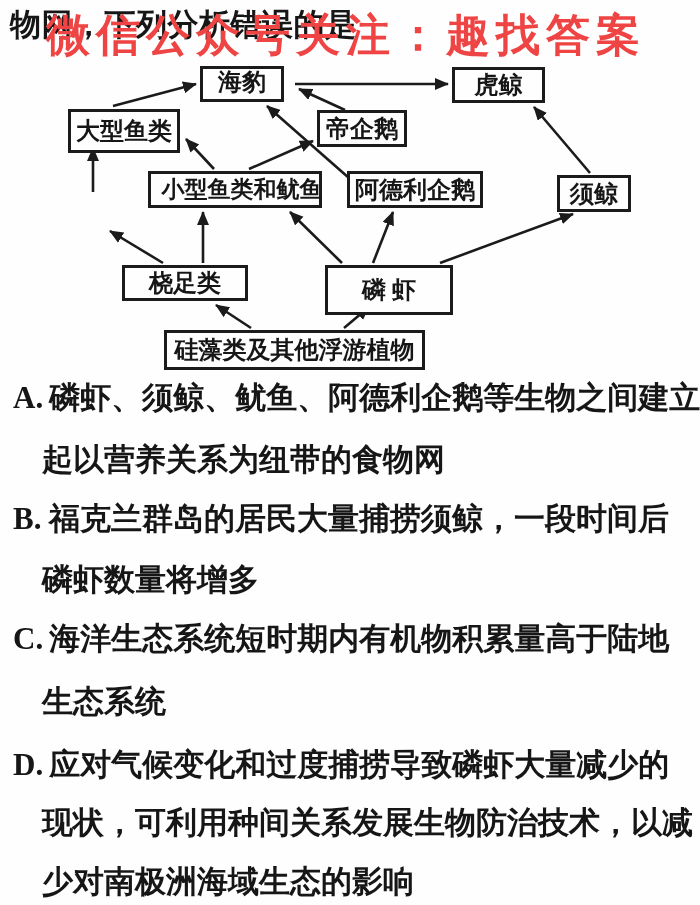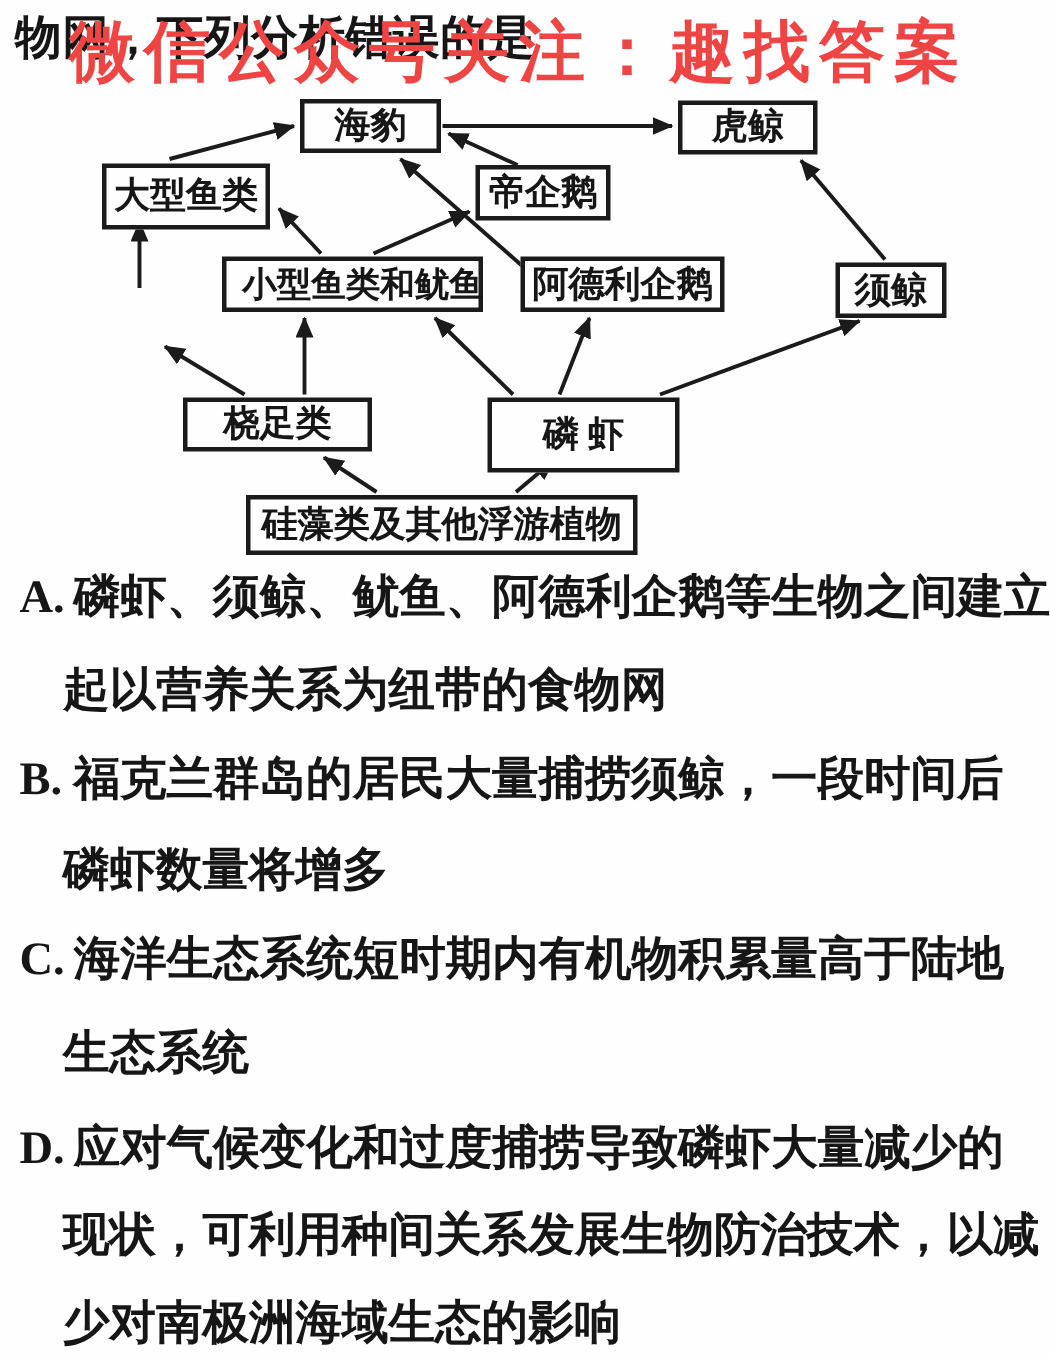--- a/index.html
+++ b/index.html
@@ -58,21 +58,21 @@
       <line x1="440" y1="263" x2="573" y2="214" marker-end="url(#ah)"></line>
       <line x1="590" y1="173" x2="534" y2="107" marker-end="url(#ah)"></line>
       <line x1="93" y1="192" x2="93" y2="148" marker-end="url(#ah)"></line>
       <line x1="163" y1="263" x2="110" y2="231" marker-end="url(#ah)"></line>
       <line x1="203" y1="263" x2="203" y2="212" marker-end="url(#ah)"></line>
       <line x1="251" y1="328" x2="216" y2="305" marker-end="url(#ah)"></line>
       <line x1="344" y1="328" x2="369" y2="307" marker-end="url(#ah)"></line>
     </g>
   </svg>
 
-  <div class="node" style="left:200px;top:66px;width:94px;height:36px;">海豹</div>
+  <div class="node" style="left:200px;top:66px;width:84px;height:36px;font-family:Liberation Mono, monospace;">海豹</div>
   <div class="node" style="left:452px;top:67px;width:93px;height:36px;">虎鲸</div>
   <div class="node" style="left:68px;top:109px;width:112px;height:44px;">大型鱼类</div>
   <div class="node" style="left:317px;top:110px;width:90px;height:37px;">帝企鹅</div>
   <div class="node small" style="left:148px;top:171px;width:174px;height:37px;padding-left:14px;">小型鱼类和鱿鱼</div>
   <div class="node" style="left:347px;top:171px;width:136px;height:37px;">阿德利企鹅</div>
   <div class="node" style="left:557px;top:175px;width:74px;height:37px;">须鲸</div>
   <div class="node" style="left:122px;top:265px;width:126px;height:36px;">桡足类</div>
   <div class="node" style="left:325px;top:265px;width:128px;height:50px;">磷 虾</div>
   <div class="node" style="left:152px;top:330px;width:261px;height:40px;margin-left:12px;">硅藻类及其他浮游植物</div>
 

